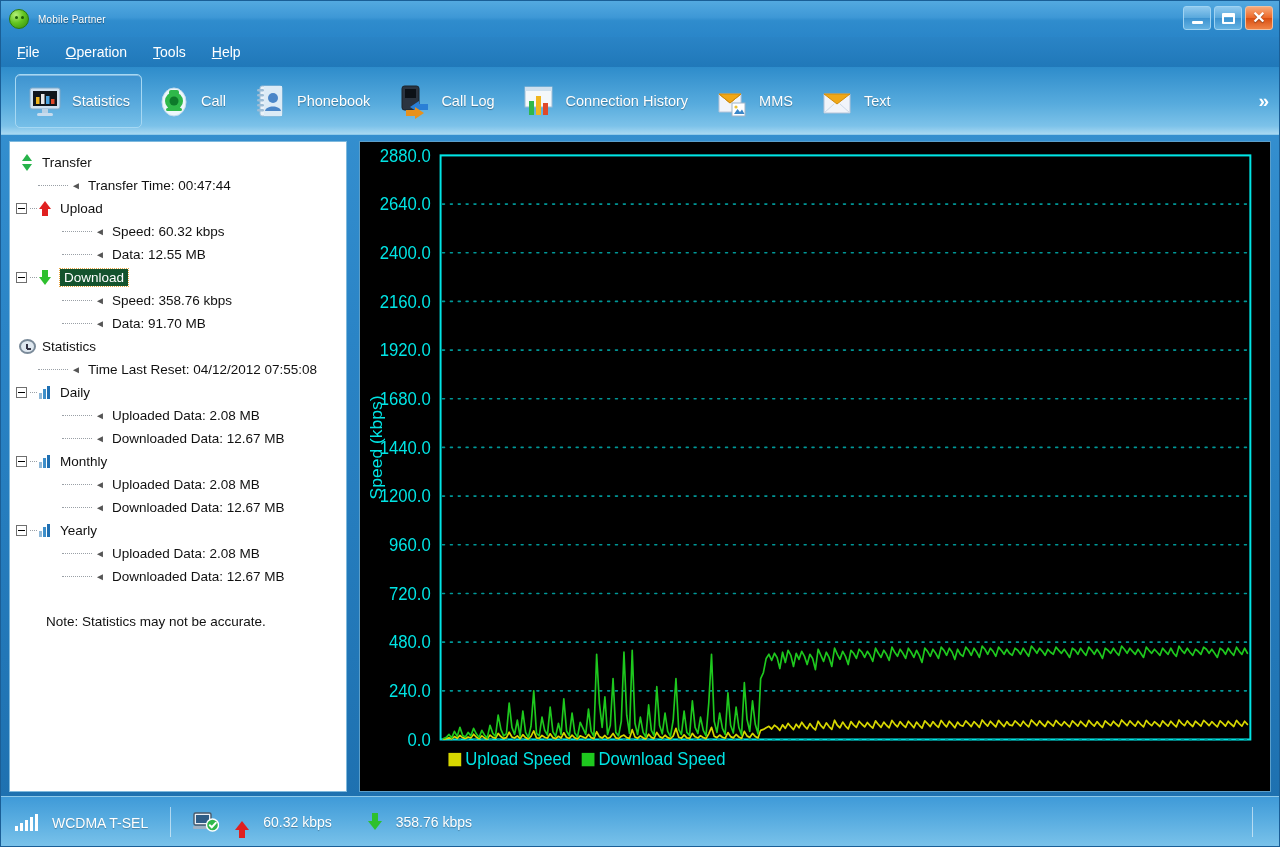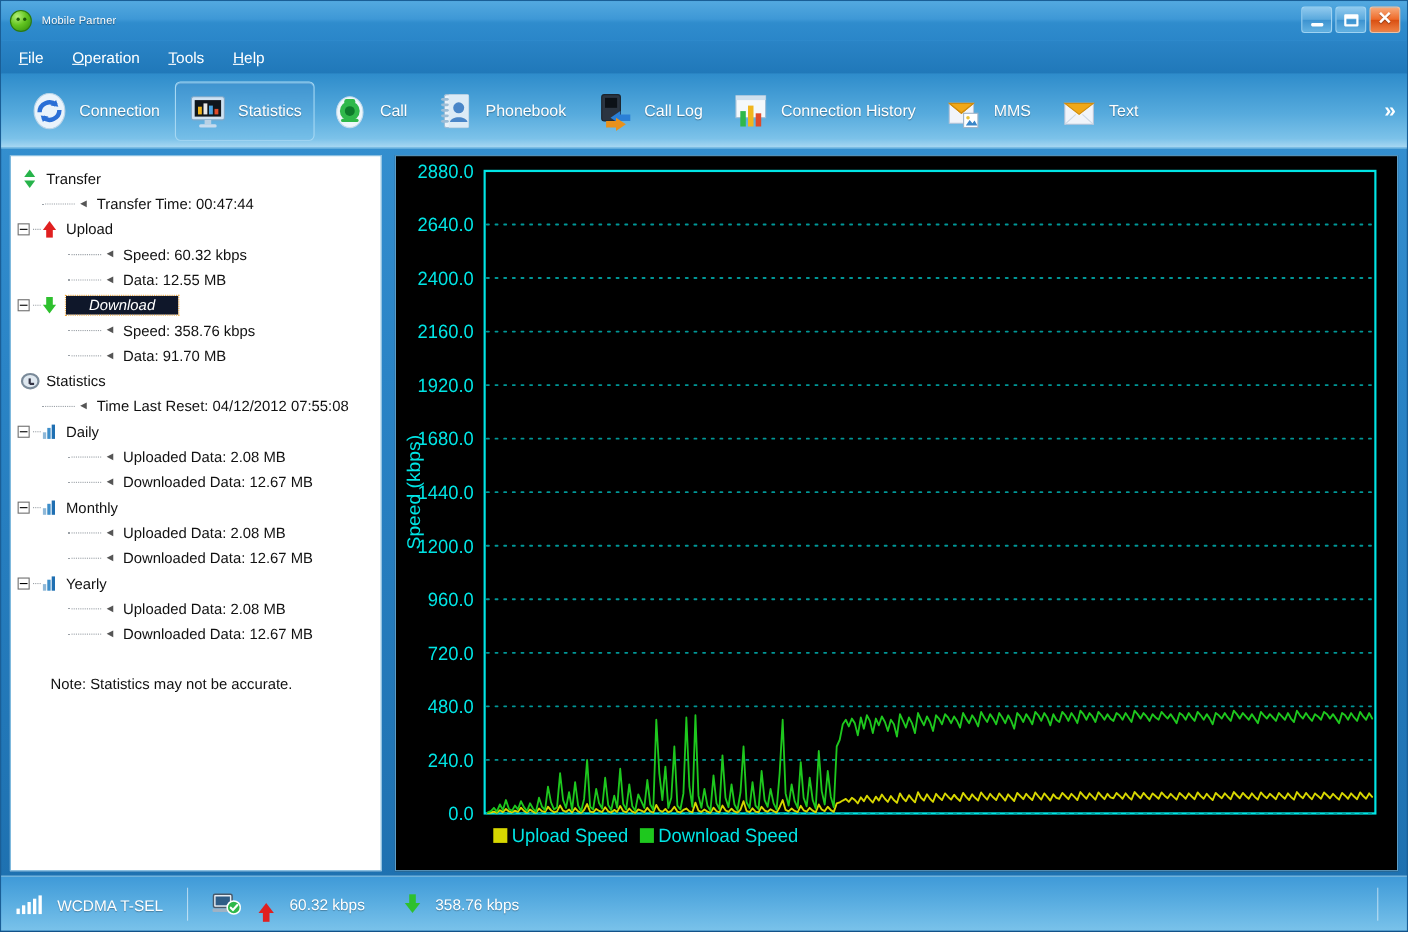--- a/index.html
+++ b/index.html
@@ -98,21 +98,21 @@
   .toggle {
     width:11px; height:11px; border:1px solid #6f6f6f; background:#fff;
     display:flex; align-items:center; justify-content:center; flex:0 0 11px;
     font-size:9px; line-height:1; color:#000; margin-right:3px;
   }
   .toggle::before { content:""; width:7px; height:1px; background:#000; }
   .dots { flex:0 0 auto; height:1px; border-top:1px dotted #9aa0a6; }
   .leafmark { color:#555; font-size:10px; margin:0 4px 0 0; flex:0 0 auto; }
   .nlabel { margin-left:3px; }
   .nlabel.sel {
-    background:#0f172a; color:#ffffff; padding:1px 21px; outline:1px dotted #e8a33d;font-style:italic;
+    background:#14532d; color:#ffffff; padding:1px 4px; outline:1px dotted #e8a33d;
   }
   .ico { width:17px; height:17px; flex:0 0 17px; position:relative; margin-right:3px; }
   .note { font-size:13.5px; color:#111; margin:26px 0 0 30px; }
 
   
   .ico-transfer::before{content:"";position:absolute;left:3px;top:0;border-left:5px solid transparent;border-right:5px solid transparent;border-bottom:7px solid #27b34a;}
   .ico-transfer::after{content:"";position:absolute;left:3px;bottom:0;border-left:5px solid transparent;border-right:5px solid transparent;border-top:7px solid #27b34a;}
   .ico-up::before{content:"";position:absolute;left:2px;top:1px;border-left:6px solid transparent;border-right:6px solid transparent;border-bottom:8px solid #e02020;}
   .ico-up::after{content:"";position:absolute;left:5px;top:8px;width:6px;height:8px;background:#e02020;}
   .ico-down::before{content:"";position:absolute;left:2px;bottom:1px;border-left:6px solid transparent;border-right:6px solid transparent;border-top:8px solid #2ec02e;}
@@ -171,30 +171,20 @@
   </div>
 
   <div class="menubar">
     <div class="menu-item"><u>F</u><span>ile</span></div>
     <div class="menu-item"><u>O</u><span>peration</span></div>
     <div class="menu-item"><u>T</u><span>ools</span></div>
     <div class="menu-item"><u>H</u><span>elp</span></div>
   </div>
 
   <div class="toolbar" id="toolbar">
-    <div class="tb-btn">
-        <span class="tb-ico"><svg viewBox="0 0 36 36" width="36" height="36">
-            <ellipse cx="18" cy="18" rx="14" ry="16" fill="#e9f3fb" stroke="#b9d4e8"></ellipse>
-           <path d="M9 19a9 9 0 0 1 15-6.6" stroke="#2a6fd6" stroke-width="4" fill="none"></path>
-           <path d="M27 17a9 9 0 0 1-15 6.6" stroke="#2a6fd6" stroke-width="4" fill="none"></path>
-           <path d="M24 8 l2 6 l-7 -1 z" fill="#2a6fd6"></path>
-            <path d="M12 28 l-2 -6 l7 1 z" fill="#2a6fd6"></path>
-          </svg></span>
-        <span class="tb-label">Connection</span>
-      </div>
       <div class="tb-btn active">
         <span class="tb-ico"><svg viewBox="0 0 36 36" width="36" height="36">
             <rect x="3" y="5" width="30" height="21" rx="2" fill="#cfe2f2" stroke="#7fa8c8"></rect>
            <rect x="6" y="8" width="24" height="15" fill="#10161c"></rect>
            <rect x="9" y="14" width="3.5" height="7" fill="#f0b51e"></rect>
            <rect x="14" y="11" width="3.5" height="10" fill="#e8e8e8"></rect>
            <rect x="19" y="13" width="3.5" height="8" fill="#4aa3e0"></rect>
            <rect x="24" y="16" width="3.5" height="5" fill="#e04a2a"></rect>
            <rect x="15" y="26" width="6" height="4" fill="#b9d1e5"></rect>
            <rect x="10" y="30" width="16" height="3" rx="1.5" fill="#c7dcee"></rect>

